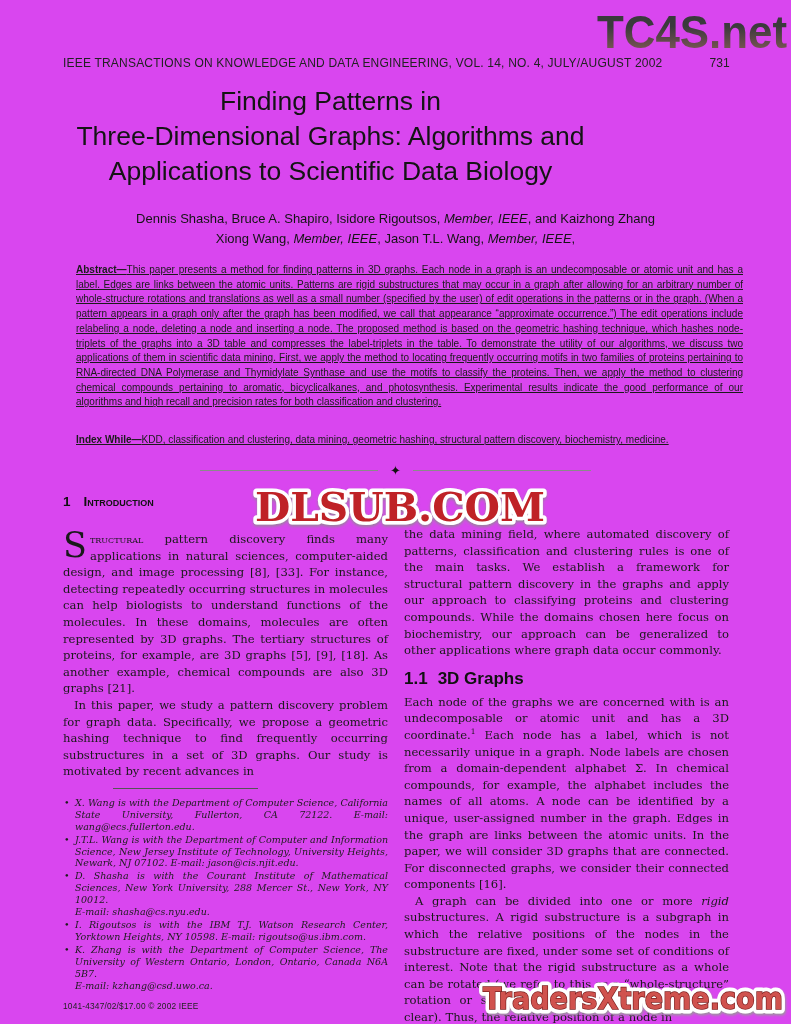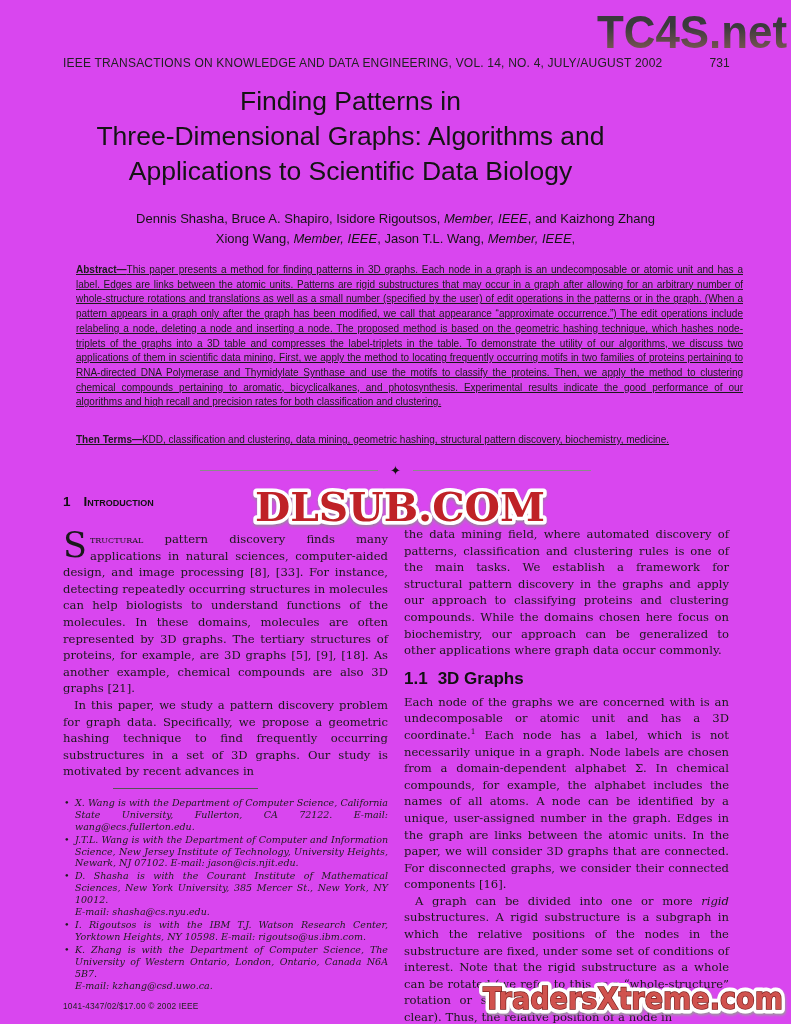--- a/index.html
+++ b/index.html
@@ -12,21 +12,21 @@
 
   
   .runhead{
     top:56px;left:63px;width:667px;display:flex;justify-content:space-between;
     font-size:12px;letter-spacing:.2px;color:#222;
   }
 
   
   .title{
     top:84px;left:0;width:661px;text-align:center;
-    font-size:26.5px;line-height:35px;font-weight:400;color:#141414;margin-left:20px;
+    font-size:26.5px;line-height:35px;font-weight:400;color:#141414;
   }
   .authors{
     top:209px;left:0;width:791px;text-align:center;
     font-size:13px;line-height:19.5px;color:#141414;
   }
   .it{font-style:italic;}
 
   
   .abstract,.indexterms{
     left:76px;width:667px;text-align:justify;
@@ -118,21 +118,21 @@
   <div class="abs authors">
     <div><span>Dennis Shasha, Bruce A. Shapiro, Isidore Rigoutsos, </span><span class="it">Member, IEEE</span><span>, and Kaizhong Zhang</span></div>
     <div><span>Xiong Wang, </span><span class="it">Member, IEEE</span><span>, Jason T.L. Wang, </span><span class="it">Member, IEEE</span><span>,</span></div>
   </div>
 
   <div class="abs abstract">
     <span class="b">Abstract—</span><span>This paper presents a method for finding patterns in 3D graphs. Each node in a graph is an undecomposable or atomic unit and has a label. Edges are links between the atomic units. Patterns are rigid substructures that may occur in a graph after allowing for an arbitrary number of whole-structure rotations and translations as well as a small number (specified by the user) of edit operations in the patterns or in the graph. (When a pattern appears in a graph only after the graph has been modified, we call that appearance “approximate occurrence.”) The edit operations include relabeling a node, deleting a node and inserting a node. The proposed method is based on the geometric hashing technique, which hashes node-triplets of the graphs into a 3D table and compresses the label-triplets in the table. To demonstrate the utility of our algorithms, we discuss two applications of them in scientific data mining. First, we apply the method to locating frequently occurring motifs in two families of proteins pertaining to RNA-directed DNA Polymerase and Thymidylate Synthase and use the motifs to classify the proteins. Then, we apply the method to clustering chemical compounds pertaining to aromatic, bicyclicalkanes, and photosynthesis. Experimental results indicate the good performance of our algorithms and high recall and precision rates for both classification and clustering.</span>
   </div>
 
   <div class="abs indexterms">
-    <span class="b">Then Terms—</span><span>KDD, classification and clustering, data mining, geometric hashing, structural pattern discovery, biochemistry, medicine.</span>
+    <span class="b">Index While—</span><span>KDD, classification and clustering, data mining, geometric hashing, structural pattern discovery, biochemistry, medicine.</span>
   </div>
 
   <div class="abs sep">
     <div class="rule"></div>
     <span class="diamond">✦</span>
     <div class="rule"></div>
   </div>
 
   <div class="abs columns">
 
@@ -141,21 +141,21 @@
 
       <p><span class="dropcap">S</span><span class="sc">tructural</span><span> pattern discovery finds many applications in natural sciences, computer-aided design, and image processing [8], [33]. For instance, detecting repeatedly occurring structures in molecules can help biologists to understand functions of the molecules. In these domains, molecules are often represented by 3D graphs. The tertiary structures of proteins, for example, are 3D graphs [5], [9], [18]. As another example, chemical compounds are also 3D graphs [21].</span></p>
 
       <p class="ind">In this paper, we study a pattern discovery problem for graph data. Specifically, we propose a geometric hashing technique to find frequently occurring substructures in a set of 3D graphs. Our study is motivated by recent advances in</p>
 
       <div class="fnrule"></div>
 
       <div class="footnotes">
         <div class="fnitem">X. Wang is with the Department of Computer Science, California State University, Fullerton, CA 72122. E-mail: wang@ecs.fullerton.edu.</div>
         <div class="fnitem">J.T.L. Wang is with the Department of Computer and Information Science, New Jersey Institute of Technology, University Heights, Newark, NJ 07102. E-mail: jason@cis.njit.edu.</div>
-        <div class="fnitem"><span>D. Shasha is with the Courant Institute of Mathematical Sciences, New York University, 385 Mercer St., New York, NY 10012.</span><br><span>E-mail: shasha@cs.nyu.edu.</span></div>
+        <div class="fnitem"><span>D. Shasha is with the Courant Institute of Mathematical Sciences, New York University, 288 Mercer St., New York, NY 10012.</span><br><span>E-mail: shasha@cs.nyu.edu.</span></div>
         <div class="fnitem">I. Rigoutsos is with the IBM T.J. Watson Research Center, Yorktown Heights, NY 10598. E-mail: rigoutso@us.ibm.com.</div>
         <div class="fnitem"><span>K. Zhang is with the Department of Computer Science, The University of Western Ontario, London, Ontario, Canada N6A 5B7.</span><br><span>E-mail: kzhang@csd.uwo.ca.</span></div>
       </div>
 
     </div>
 
     <div class="col col-right">
       <p>the data mining field, where automated discovery of patterns, classification and clustering rules is one of the main tasks. We establish a framework for structural pattern discovery in the graphs and apply our approach to classifying proteins and clustering compounds. While the domains chosen here focus on biochemistry, our approach can be generalized to other applications where graph data occur commonly.</p>
 
       <h3 class="subhead"><span class="subnum">1.1</span><span>3D Graphs</span></h3>

